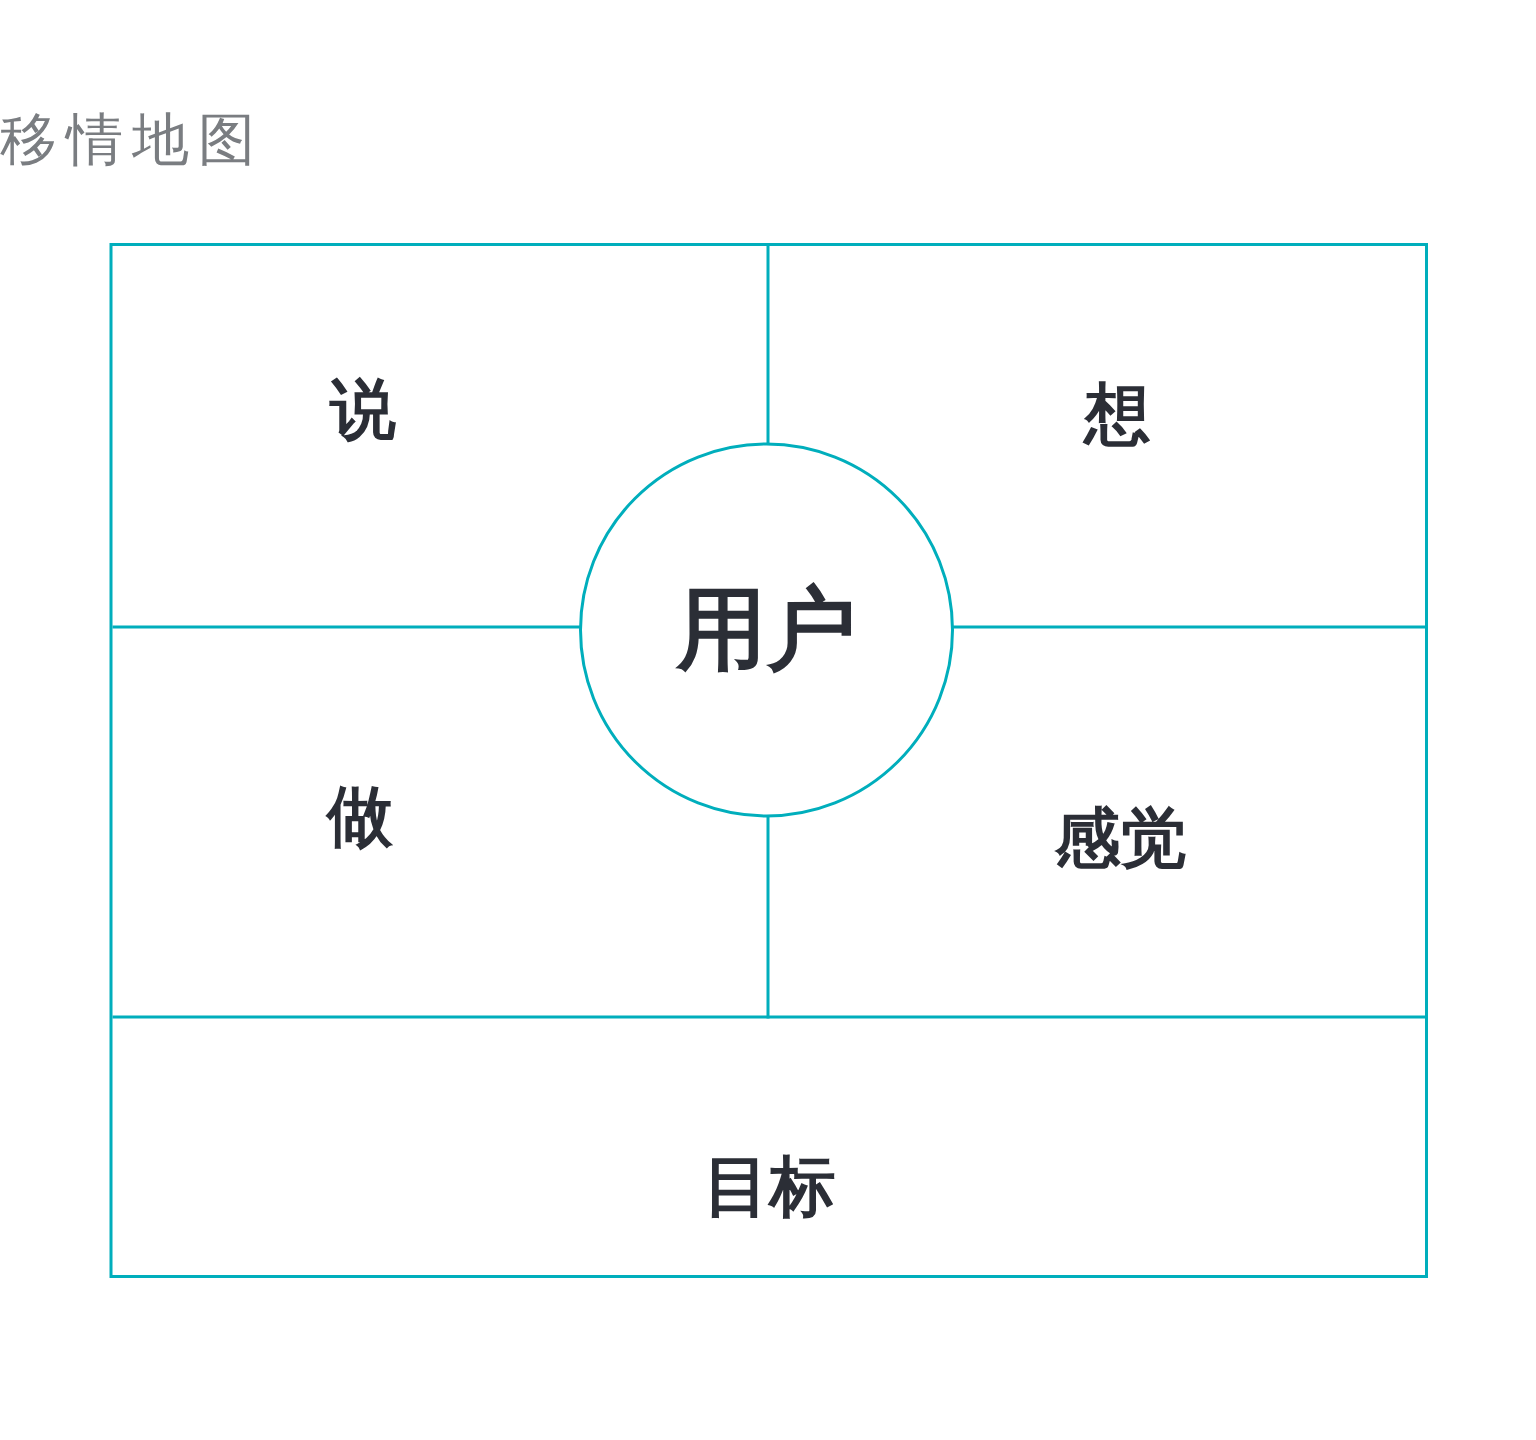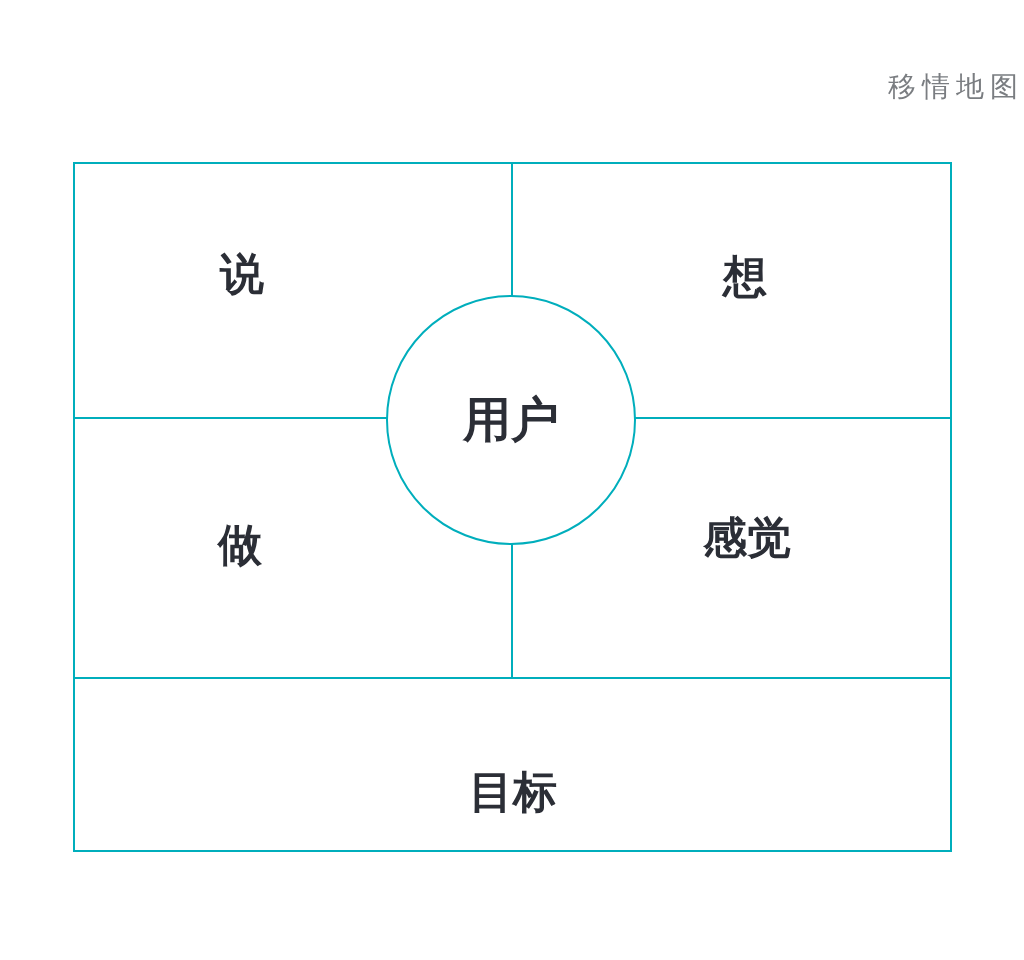--- a/index.html
+++ b/index.html
@@ -20,22 +20,22 @@
     position: relative;
     width: 1024px;
     height: 960px;
     background: var(--background);
   }
   .diagram-title {
     position: absolute;
     left: 0;
     top: 68px;
     width: 100%;
-    text-align: right;
-    font-size: 28px;
+    text-align: left;
+    font-size: 38px;
     font-weight: 300;
     letter-spacing: 6px;
     color: var(--title-color);
   }
   .map {
     position: absolute;
     left: 73px;
     top: 162px;
     width: 879px;
     height: 690px;
@@ -63,38 +63,38 @@
     transform: translate(-50%, -50%);
     font-size: 44px;
     font-weight: bold;
     color: var(--label-color);
     white-space: nowrap;
     line-height: 1;
   }
   .label-say   { left: 167px; top: 110px; }
   .label-think { left: 670px; top: 113px; }
   .label-do    { left: 165px; top: 381px; }
-  .label-feel  { left: 672px; top: 374px; }
+  .label-feel  { left: 672px; top: 396px; }
   .label-goal  { left: 438px; top: 628px; }
   .center-circle {
     position: absolute;
     left: 311px;
     top: 131px;
     width: 250px;
     height: 250px;
     border: 2px solid var(--line-color);
     border-radius: 50%;
     background: var(--background);
     display: flex;
     align-items: center;
     justify-content: center;
     z-index: 2;
   }
   .center-label {
-    font-size: 48px;
+    font-size: 60px;
     font-weight: bold;
     color: var(--label-color);
     line-height: 1;
   }
 </style>
 </head>
 <body>
 
 <div class="canvas">
 

